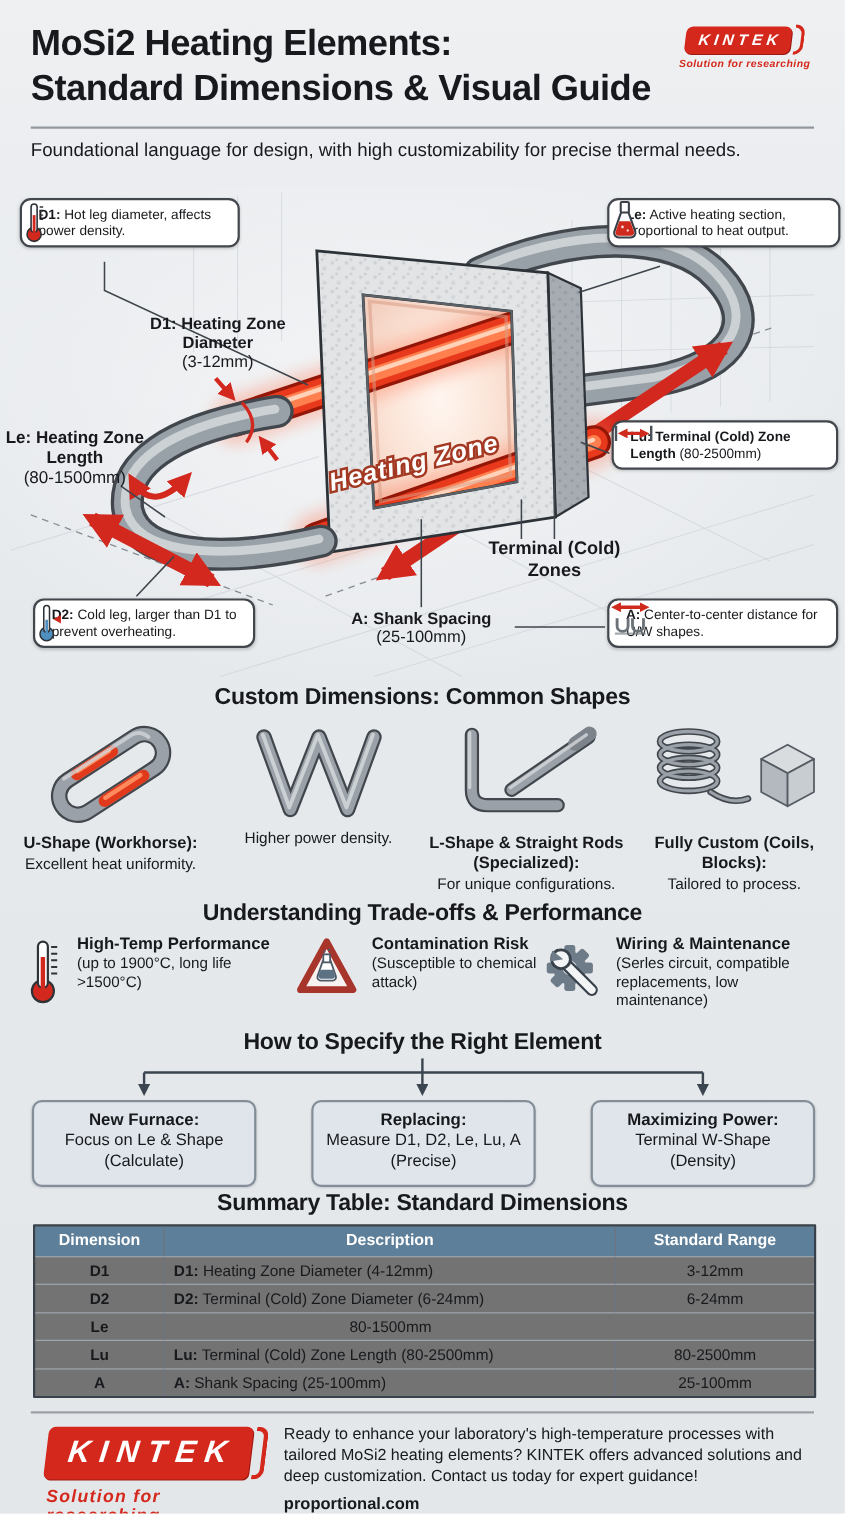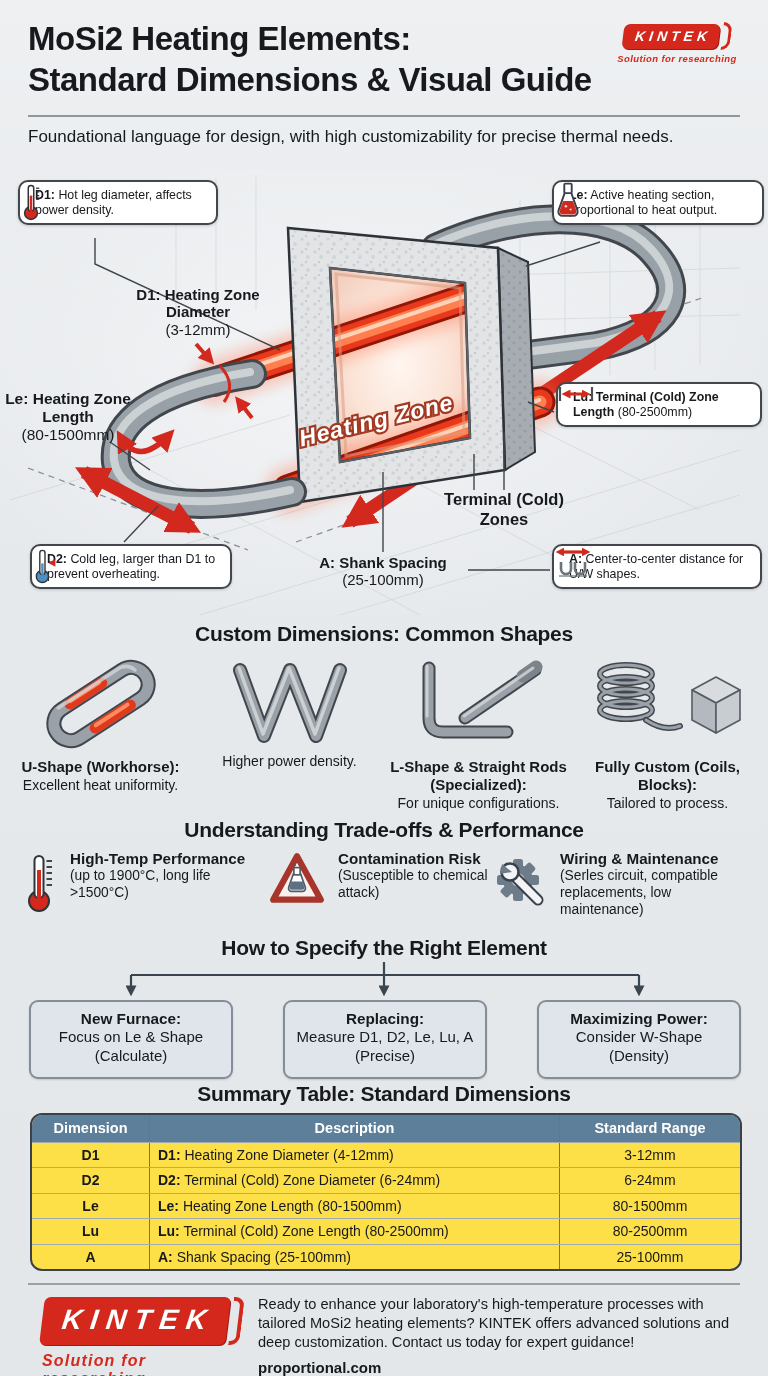--- a/index.html
+++ b/index.html
@@ -45,21 +45,21 @@
   .trade-item .ticon{flex:0 0 auto;margin-top:2px;}
   .t1{width:244px;} .t2{width:224px;} .t3{width:262px;}
   .trade-title{font-size:15.2px;font-weight:bold;line-height:1.2;}
   .trade-desc{font-size:13.8px;line-height:1.22;}
   
   .flowbox{position:absolute;top:1000px;width:204px;height:79px;box-sizing:border-box;background:#dfe5eb;
            border:2px solid #848e98;border-radius:9px;text-align:center;padding-top:7px;font-size:15px;line-height:1.26;
            box-shadow:0 1px 2px rgba(0,0,0,.14);}
   .flowbox b{display:block;font-size:15.3px;}
   
-  .sumtable{left:30px;top:1113px;width:708px;border:2px solid #39424b;border-radius:12px;overflow:hidden;background:#fde047;}
+  .sumtable{left:30px;top:1113px;width:708px;border:2px solid #39424b;border-radius:1px;overflow:hidden;background:#737373;}
   .trow{display:grid;grid-template-columns:118px 410px 1fr;}
   .trow.head{background:#5d7f99;color:#fff;font-weight:bold;}
   .tcell{padding:4px 8px;font-size:14px;border-right:1.5px solid #6b7480;min-height:16.5px;}
   .trow.head .tcell{font-size:14.5px;padding:5px 8px;}
   .tcell:last-child{border-right:none;}
   .trow + .trow{border-top:1px solid #a3abb2;}
   .tc-c{text-align:center;}
   .tc-b{font-weight:bold;}
   
   .footer-msg{left:258px;top:1295px;width:482px;font-size:14.6px;line-height:1.3;}
@@ -464,21 +464,21 @@
   <span>Focus on Le &amp; Shape</span><br>
   <span>(Calculate)</span>
 </div>
 <div class="flowbox" style="left:283px;">
   <b>Replacing:</b>
   <span>Measure D1, D2, Le, Lu, A</span><br>
   <span>(Precise)</span>
 </div>
 <div class="flowbox" style="left:537px;">
   <b>Maximizing Power:</b>
-  <span>Consider W-Shape</span><br>
+  <span>Terminal W-Shape</span><br>
   <span>(Density)</span>
 </div>
 
 <div class="sectitle" style="top:1082px;">Summary Table: Standard Dimensions</div>
 <div class="abs sumtable">
   <div class="trow head">
     <div class="tcell tc-c">Dimension</div>
     <div class="tcell tc-c">Description</div>
     <div class="tcell tc-c">Standard Range</div>
   </div>
@@ -487,21 +487,20 @@
     <div class="tcell"><b>D1:</b> <span>Heating Zone Diameter (4-12mm)</span></div>
     <div class="tcell tc-c">3-12mm</div>
   </div>
   <div class="trow">
     <div class="tcell tc-c tc-b">D2</div>
     <div class="tcell"><b>D2:</b> <span>Terminal (Cold) Zone Diameter (6-24mm)</span></div>
     <div class="tcell tc-c">6-24mm</div>
   </div>
   <div class="trow">
     <div class="tcell tc-c tc-b">Le</div>
-    <div class="tcell"><b>Le:</b> <span>Heating Zone Length (80-1500mm)</span></div>
     <div class="tcell tc-c">80-1500mm</div>
   </div>
   <div class="trow">
     <div class="tcell tc-c tc-b">Lu</div>
     <div class="tcell"><b>Lu:</b> <span>Terminal (Cold) Zone Length (80-2500mm)</span></div>
     <div class="tcell tc-c">80-2500mm</div>
   </div>
   <div class="trow">
     <div class="tcell tc-c tc-b">A</div>
     <div class="tcell"><b>A:</b> <span>Shank Spacing (25-100mm)</span></div>

